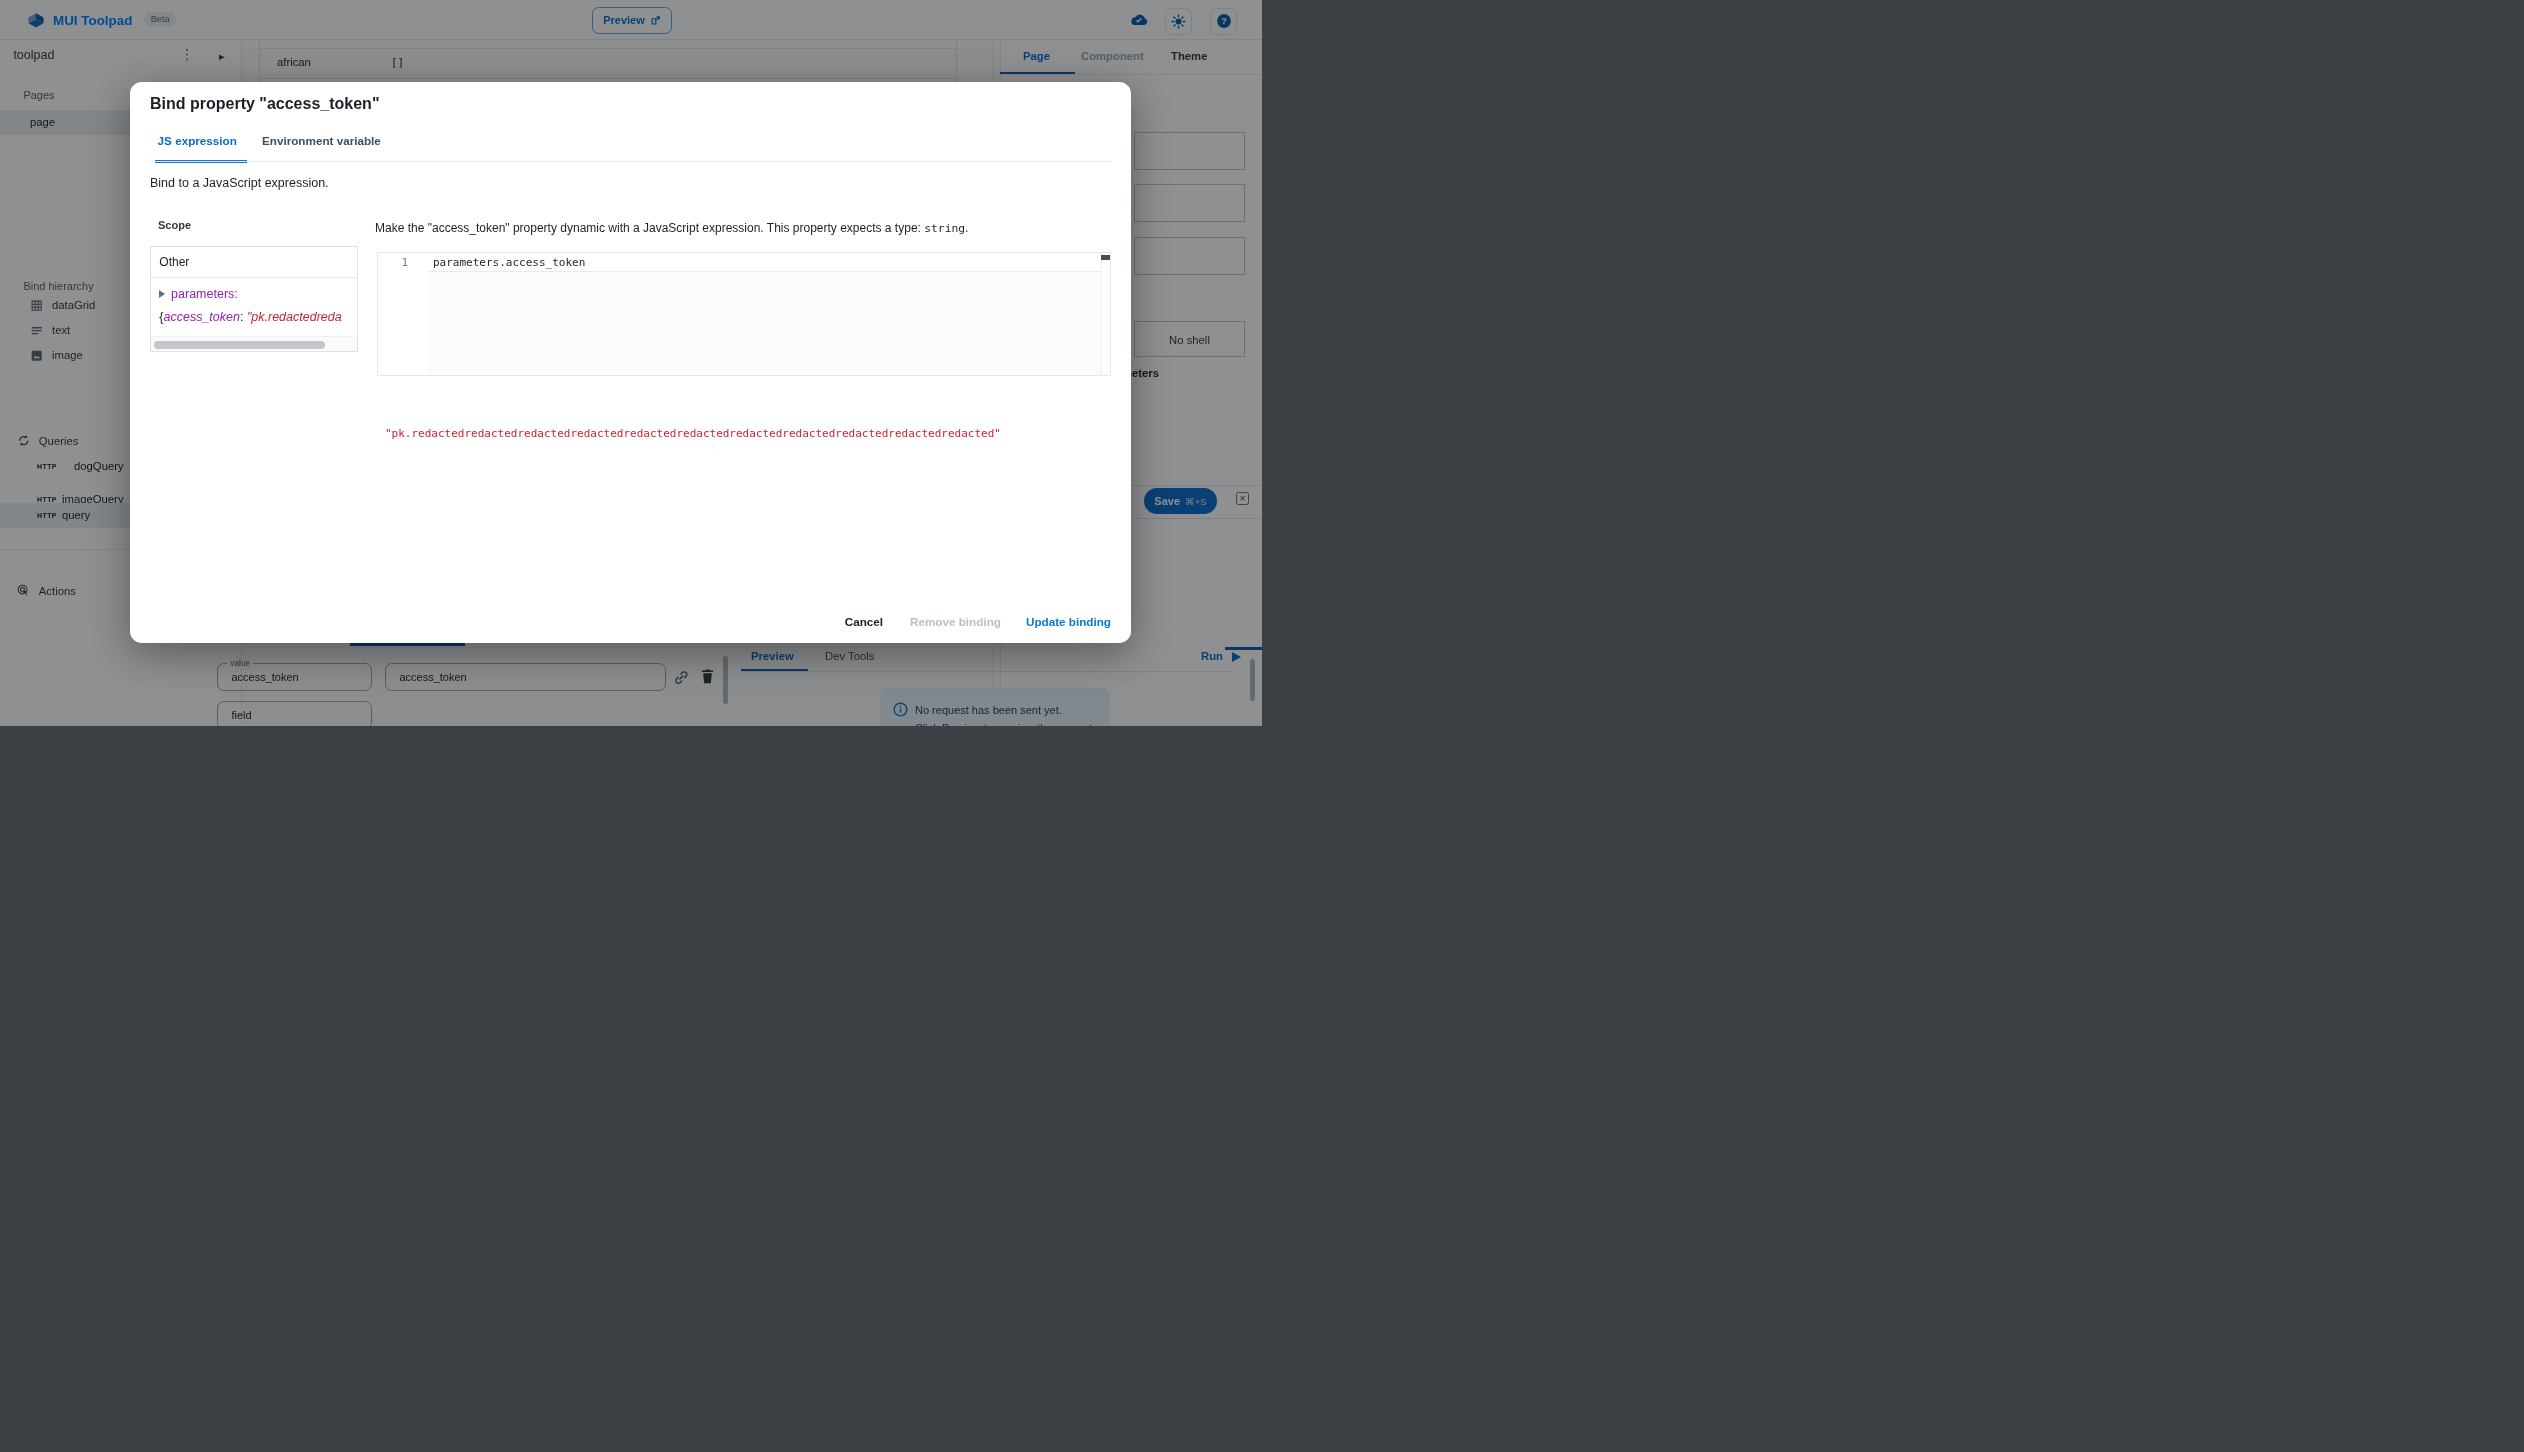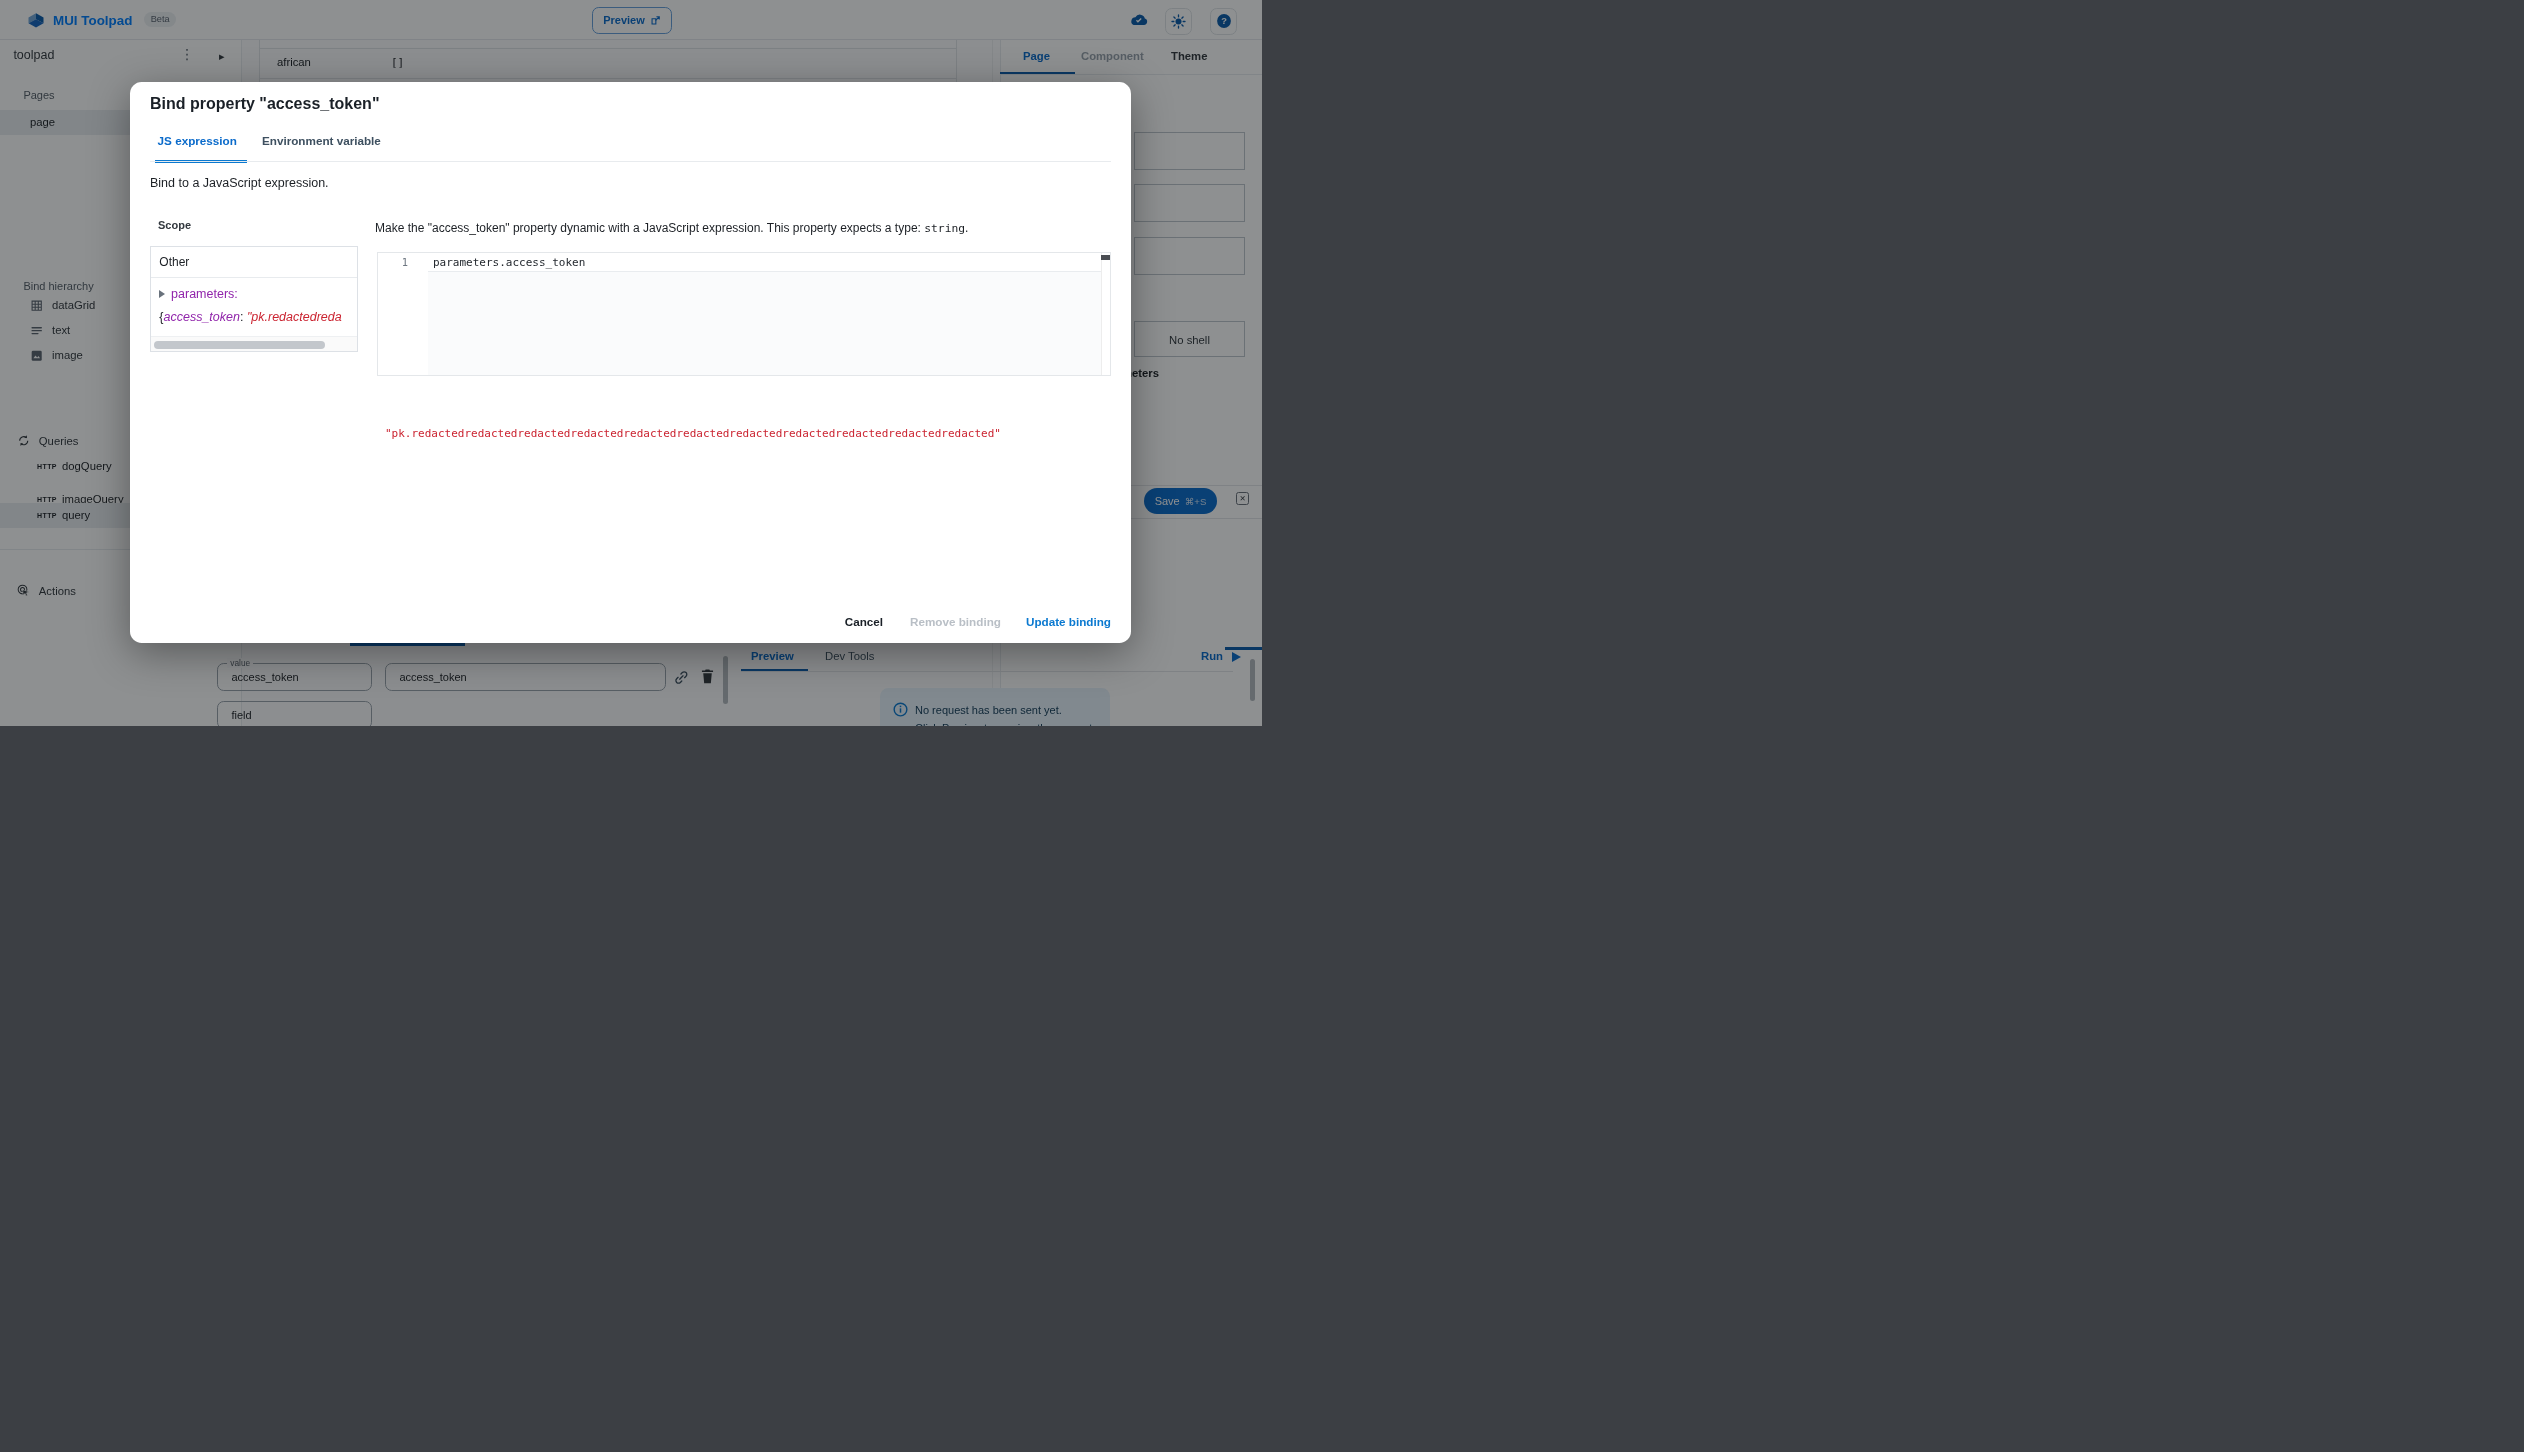--- a/index.html
+++ b/index.html
@@ -129,21 +129,21 @@
         <path d="M3.2 8a4.8 4.8 0 0 1 8.2-3.4"></path>
         <path d="M12.8 8a4.8 4.8 0 0 1-8.2 3.4"></path>
       </g>
       <path d="M11.8 1.6v3.2H8.6z" fill="#32383e"></path>
       <path d="M4.2 14.4v-3.2h3.2z" fill="#32383e"></path>
     </svg>
     <span style="font-size:11.3px;color:#32383e;padding-left:5px;">Queries</span>
   </div>
   <div class="abs side-row" style="left:0;top:454px;width:242px;">
     <span class="abs http-chip" style="left:37px;top:0;line-height:25px;">HTTP</span>
-    <span style="padding-left:62px;color:#1c2025;">dogQuery</span>
+    <span style="padding-left:62px;color:#1c2025;margin-left:12px;">dogQuery</span>
   </div>
   <div class="abs side-row" style="left:0;top:478px;width:242px;margin-top:9px;">
     <span class="abs http-chip" style="left:37px;top:0;line-height:25px;">HTTP</span>
     <span style="padding-left:62px;color:#1c2025;">imageQuery</span>
   </div>
   <div class="abs side-row sel" style="left:0;top:503px;width:242px;">
     <span class="abs http-chip" style="left:37px;top:0;line-height:25px;">HTTP</span>
     <span style="padding-left:62px;color:#1c2025;">query</span>
   </div>
   <div class="abs" style="left:0;top:549px;width:242px;height:0.8px;background:#e8ebee;"></div>
@@ -176,21 +176,21 @@
   <div class="abs outbox" style="left:1134px;top:132px;width:111px;height:38px;"></div>
   <div class="abs outbox" style="left:1134px;top:184px;width:111px;height:38px;"></div>
   <div class="abs outbox" style="left:1134px;top:237px;width:111px;height:38px;"></div>
   <div class="abs outbox" style="left:1134px;top:321px;width:111px;height:36px;text-align:center;line-height:36px;font-size:11.3px;color:#32383e;">
     <span>No shell</span>
   </div>
   <div class="abs nowrap" style="left:1085px;top:367px;width:74px;text-align:right;font-size:11.3px;font-weight:bold;color:#1c2025;">Parameters</div>
 
   <div class="abs" style="left:1000px;top:485px;width:262px;height:0.8px;background:#e3e6e9;"></div>
   <div class="abs save-btn" style="left:1144px;top:488px;">
-    <span style="font-size:11px;font-weight:normal;color:#fff;">Save</span>
+    <span style="font-size:11px;font-weight:bold;color:#fff;">Save</span>
     <span style="font-size:9.6px;color:#cfe2f6;">⌘+S</span>
   </div>
   <div class="abs" style="left:1236px;top:492px;width:13.4px;height:13.4px;border:1.3px solid #6a727b;border-radius:2.5px;box-sizing:border-box;text-align:center;line-height:11px;font-size:7.5px;color:#32383e;">
     <span>✕</span>
   </div>
   <div class="abs" style="left:1000px;top:518px;width:262px;height:0.8px;background:#e3e6e9;"></div>
 
   <div class="abs" style="left:350px;top:643px;width:115px;height:2.5px;background:#0b5cab;"></div>
   <div class="abs" style="left:1225px;top:647px;width:38px;height:2.5px;background:#0b5cab;"></div>
 

